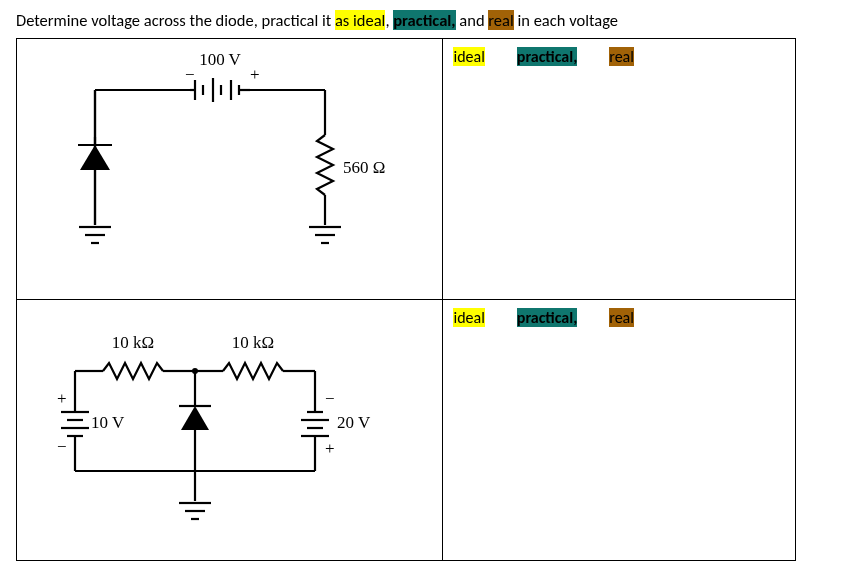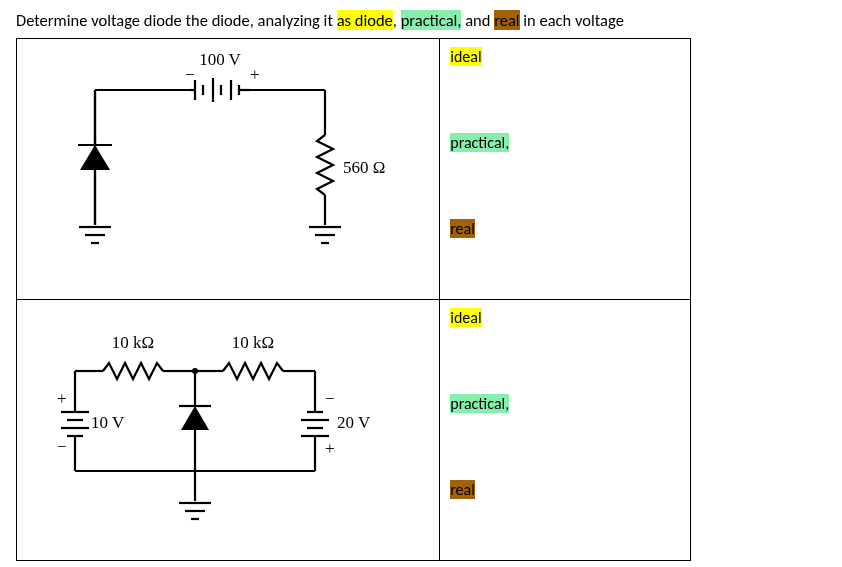--- a/index.html
+++ b/index.html
@@ -12,58 +12,58 @@
     width: 842px;
     box-sizing: border-box;
   }
   .prompt-line {
     margin-bottom: 8px;
     font-size: 16.5px;
   }
   .prompt-line .underline {
   }
   .hl-yellow { background: #ffff00; }
-  .hl-cyan   { background: #86efac; }
+  .hl-cyan   { background: #0f766e; font-weight: bold; }
   .hl-gray   { background: #a16207; }
   table.outer {
     border-collapse: collapse;
-    width: 675px;
+    width: 780px;
   }
   table.outer td {
     border: 1px solid #000;
     vertical-align: top;
     padding: 6px 8px;
   }
   td.circuit-cell {
     width: 414px;
     height: 248px;
   }
   td.answer-cell {
     width: 396px;
   }
   .answer-block {
     display: flex;
-    flex-direction: column;
-    gap: 67px;
+    flex-direction: row;
+    gap: 32px;
     padding-top: 2px;
     padding-left: 2px;
   }
   .answer-block span {
     width: fit-content;
   }
   svg { display:block; }
   .ckt-stroke { stroke:#000; stroke-width:2.2; fill:none; }
   .ckt-fill   { fill:#000; }
   .ckt-text   { font-family: 'Times New Roman', serif; font-size:17px; fill:#000; }
 </style>
 </head>
 <body>
 
 <div class="prompt-line">
-  <span>Determine </span><span class="underline">voltage</span><span> diode the diode, analyzing it </span><span class="hl-yellow">as diode</span><span>, </span><span class="hl-cyan">practical,</span><span> and </span><span class="hl-gray">real</span><span> in each voltage</span>
+  <span>Determine </span><span class="underline">voltage</span><span> across the diode, practical it </span><span class="hl-yellow">as ideal</span><span>, </span><span class="hl-cyan">practical,</span><span> and </span><span class="hl-gray">real</span><span> in each voltage</span>
 </div>
 
 <table class="outer">
 
   <tbody>
       <tr>
     <td class="circuit-cell">
       <svg width="398" height="232">
 
         <path class="ckt-stroke" d="M70 45 L165 45"></path>

